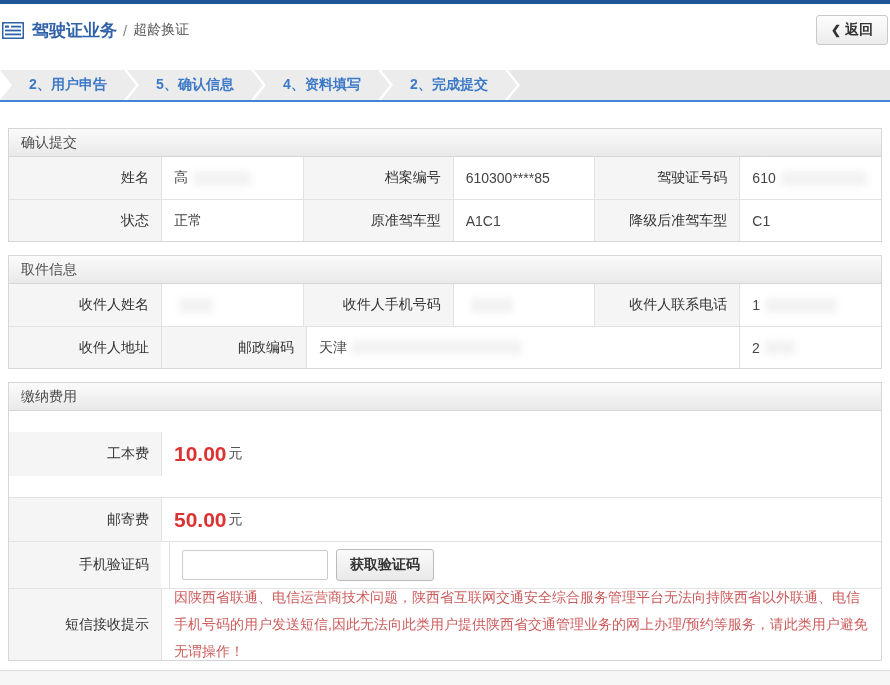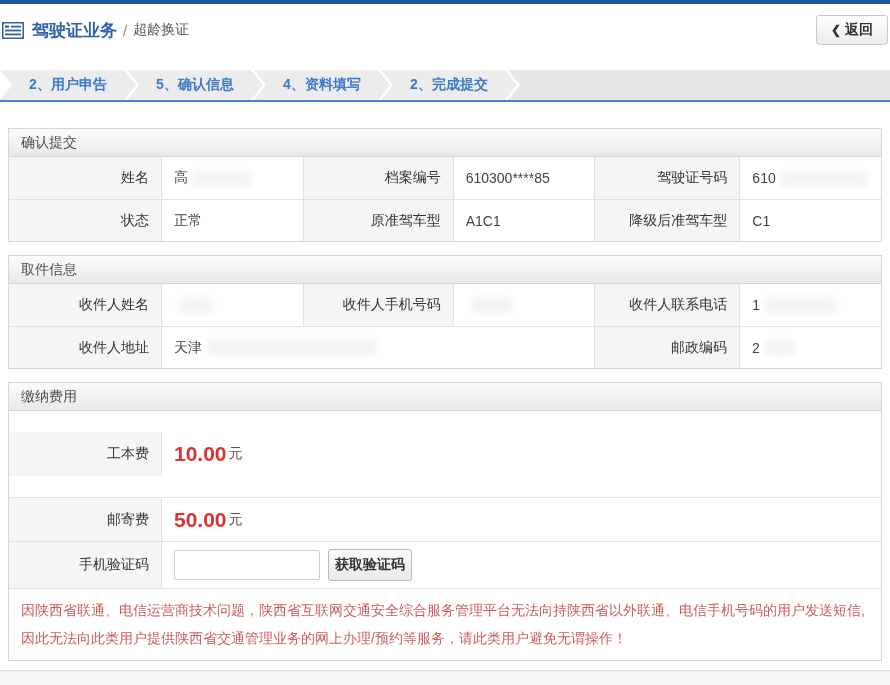--- a/index.html
+++ b/index.html
@@ -39,32 +39,32 @@
   .trow + .trow { border-top:1px solid #e2e2e2; }
   .cell { display:flex; align-items:center; padding:0 12px; }
   .cell + .cell { border-left:1px solid #e2e2e2; }
   .lab { background:#f5f5f5; justify-content:flex-end; text-align:left; color:#333; }
   .w1 { width:152px; flex:0 0 152px; }
   .w2 { width:150px; flex:0 0 150px; }
   .w3 { width:145px; flex:0 0 145px; }
   .val { flex:1 1 0; background:#fff; color:#444; }
   .val-last { flex:0 0 142px; width:142px; background:#fff; color:#444; }
   .trow.r-fee { height:44px;margin-top:21px; }
-  .trow.r-captcha { height:47px; }
+  .trow.r-captcha { height:47px;gap:8px; }
   .trow.r-sms { height:72px; }
 
   .smudge { display:inline-block; height:15px; background:#e9e9e9; opacity:.55;
     filter:blur(3px); border-radius:2px; vertical-align:middle; margin-left:5px; }
 
   .fee-num { color:#dd3232; font-weight:bold; font-size:21px; }
   .fee-unit { color:#555; margin-left:2px; }
 
   .captcha-input { width:146px; height:30px; border:1px solid #ccc; border-radius:2px;
     padding:0 8px; font-size:14px; margin-right:8px; outline:none; }
-  .captcha-btn { height:32px; padding:0 6px; background:linear-gradient(#fafafa,#e9e9e9);
+  .captcha-btn { height:32px; padding:0 13px; background:linear-gradient(#fafafa,#e9e9e9);
     border:1px solid #bbb; border-radius:3px; font-size:14px; font-weight:bold; color:#333; cursor:pointer; }
 
   .sms-text { color:#cc5c5c; font-size:14px; line-height:1.95; padding:8px 0; }
 
   .footer { margin-top:9px; height:63px; background:#f6f6f6; border-top:1px solid #dedede;
     display:flex; justify-content:flex-end; align-items:flex-start; padding:16px 25px 0 0; gap:13px; }
   .blue-btn { min-width:48px; height:15px; padding:0 14px; background:#8b5cf6;
     border:1px solid #3a78cc; border-radius:3px; color:#fff; font-size:14px; font-weight:bold; cursor:pointer; }
 </style>
 </head>
@@ -157,25 +157,25 @@
         <span class="smudge" style="width:42px"></span>
       </div>
     <div class="cell lab w3">收件人联系电话</div>
     <div class="cell val">
         <span>1</span>
         <span class="smudge" style="width:72px"></span>
       </div>
   </div>
   <div class="trow">
     <div class="cell lab w1">收件人地址</div>
+    <div class="cell lab w3">邮政编码</div>
     <div class="cell val">
         <span>天津</span>
         <span class="smudge" style="width:170px"></span>
       </div>
-    <div class="cell lab w3">邮政编码</div>
     <div class="cell val-last cell">
         <span>2</span>
         <span class="smudge" style="width:30px"></span>
       </div>
   </div>
 </div>
 
 <div class="section">
   <div class="sec-title">缴纳费用</div>
   <div class="trow r-fee">
@@ -193,20 +193,21 @@
       </div>
   </div>
   <div class="trow r-captcha">
     <div class="cell lab w1">手机验证码</div>
     <div class="cell val">
       <input class="captcha-input" type="text" value="" style="">
       <button class="captcha-btn">获取验证码</button>
     </div>
   </div>
   <div class="trow r-sms">
+    <div class="cell lab w1">短信接收提示</div>
     <div class="cell val">
       <div class="sms-text">因陕西省联通、电信运营商技术问题，陕西省互联网交通安全综合服务管理平台无法向持陕西省以外联通、电信手机号码的用户发送短信,因此无法向此类用户提供陕西省交通管理业务的网上办理/预约等服务，请此类用户避免无谓操作！</div>
     </div>
   </div>
 </div>
 
 <div class="footer">
   <button class="blue-btn">上一步</button>
   <button class="blue-btn">完成</button>
 </div>

